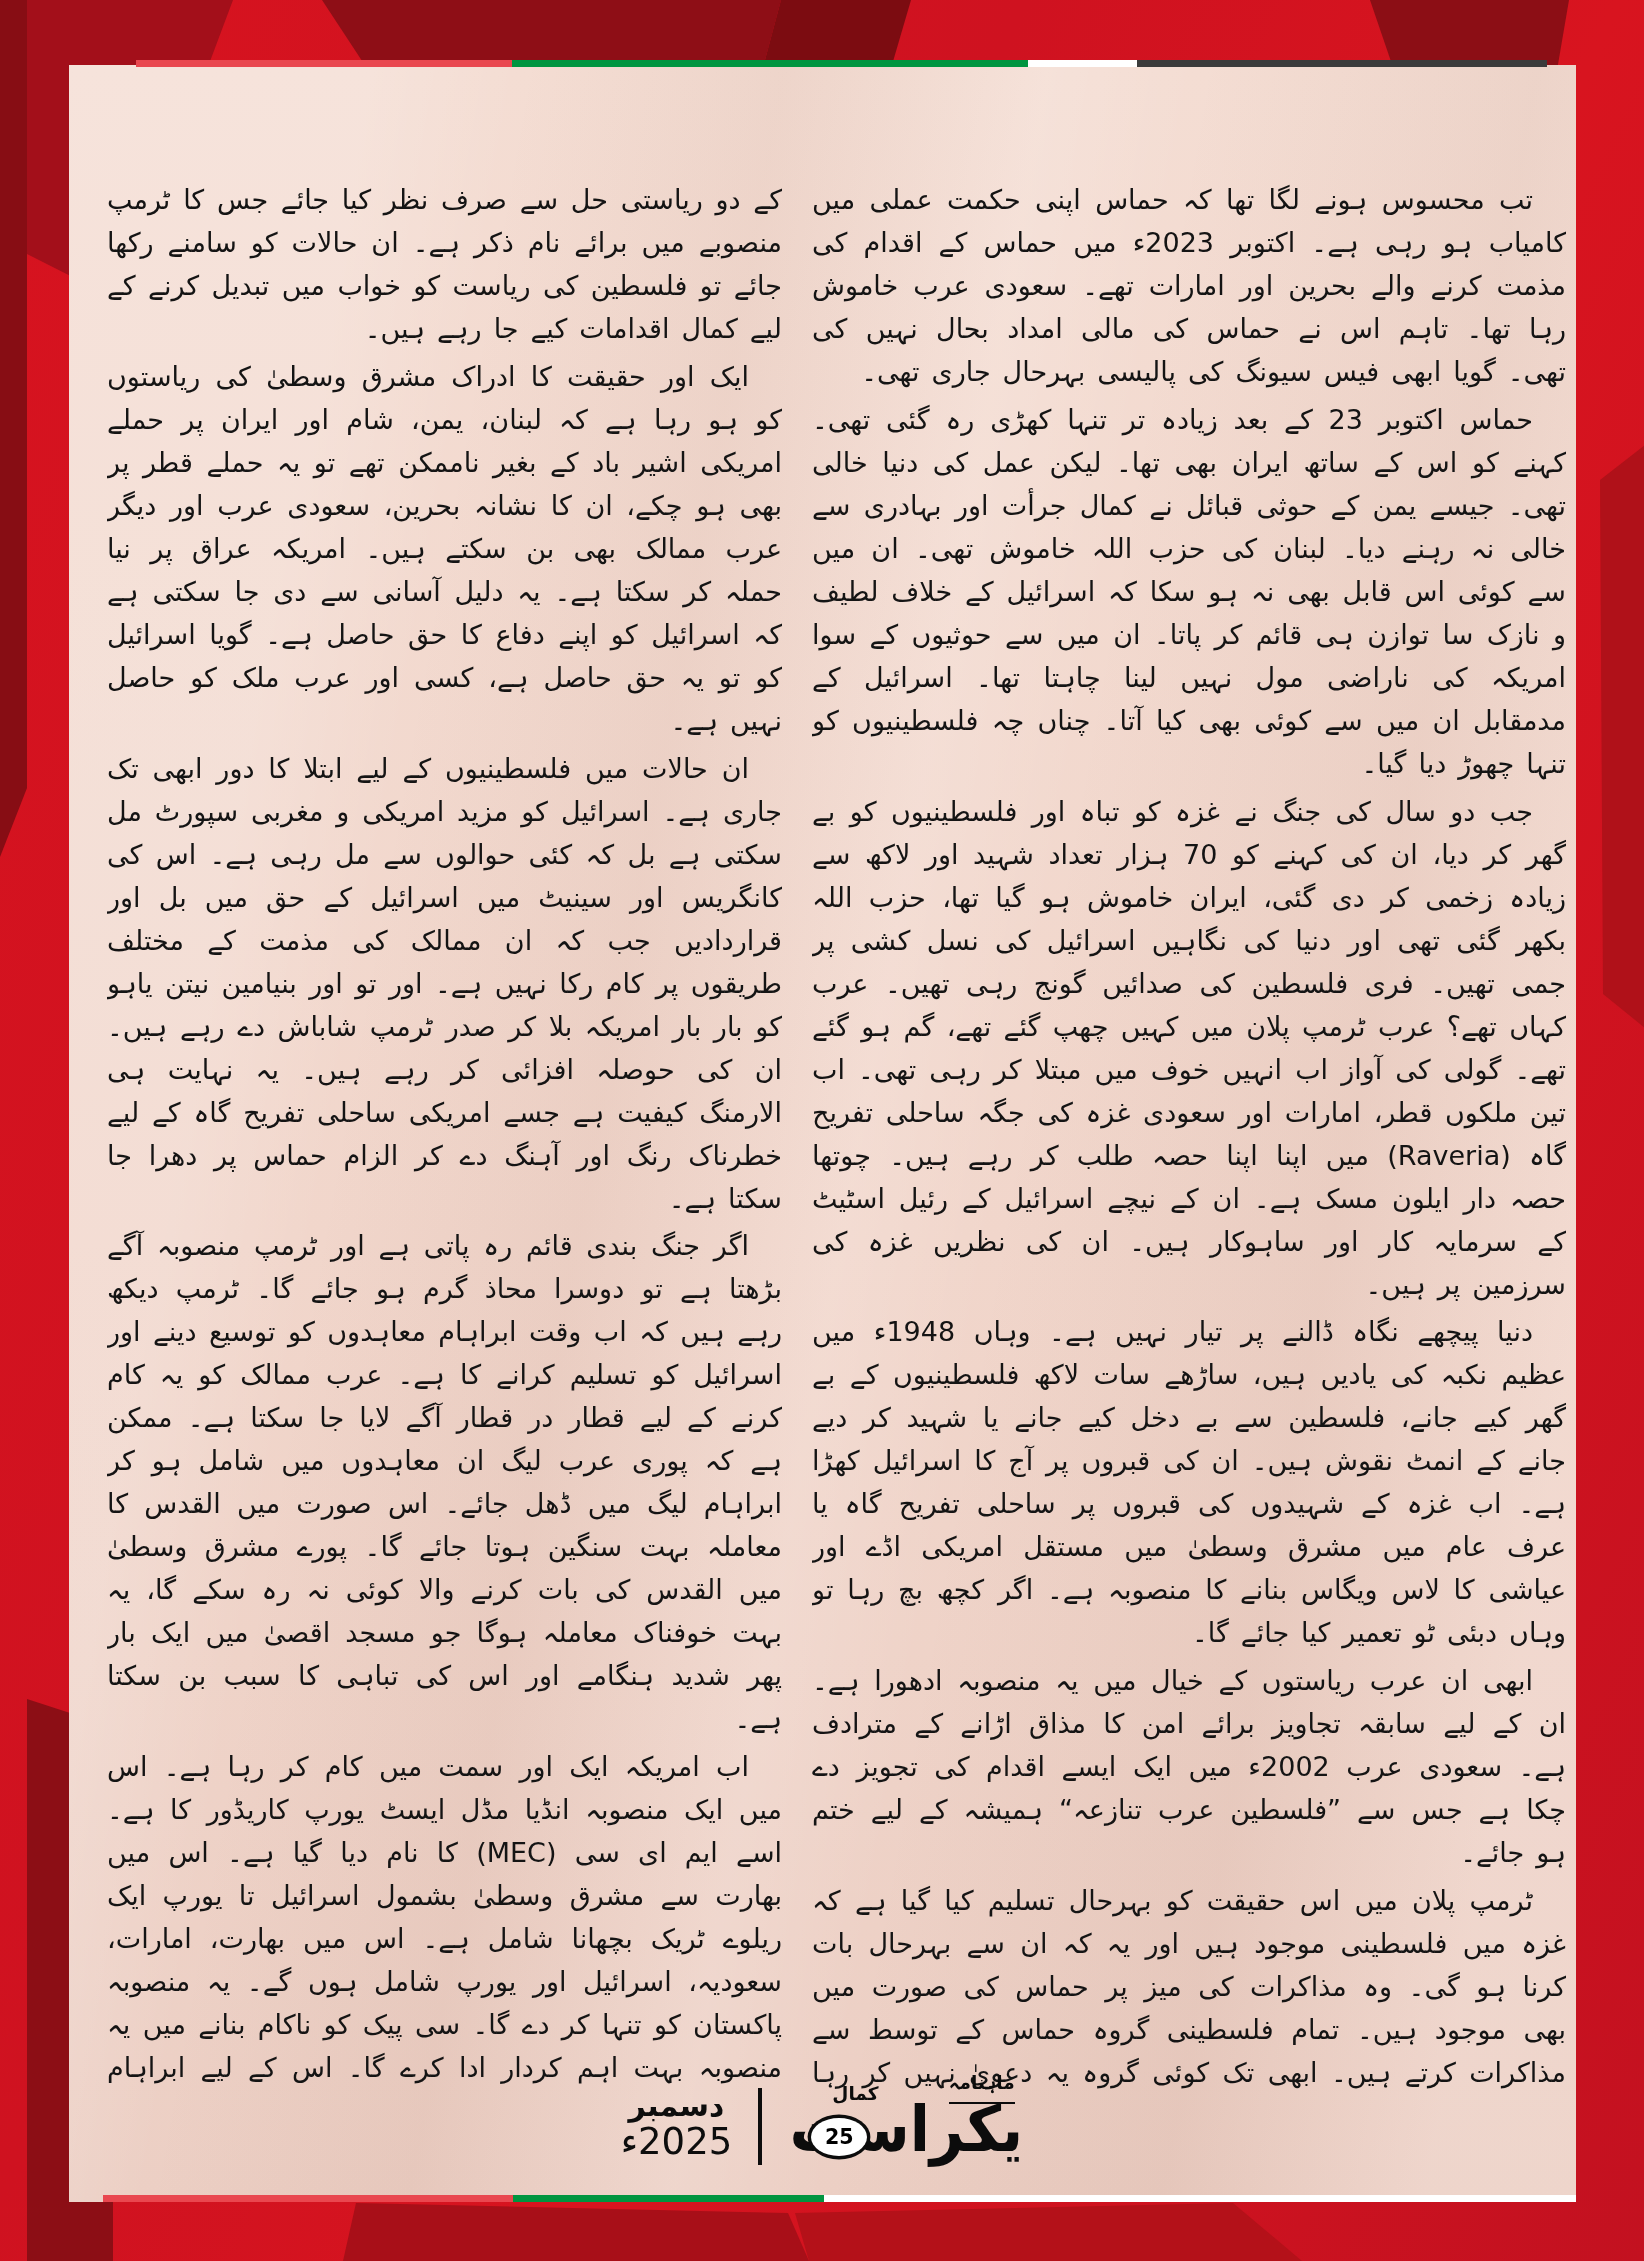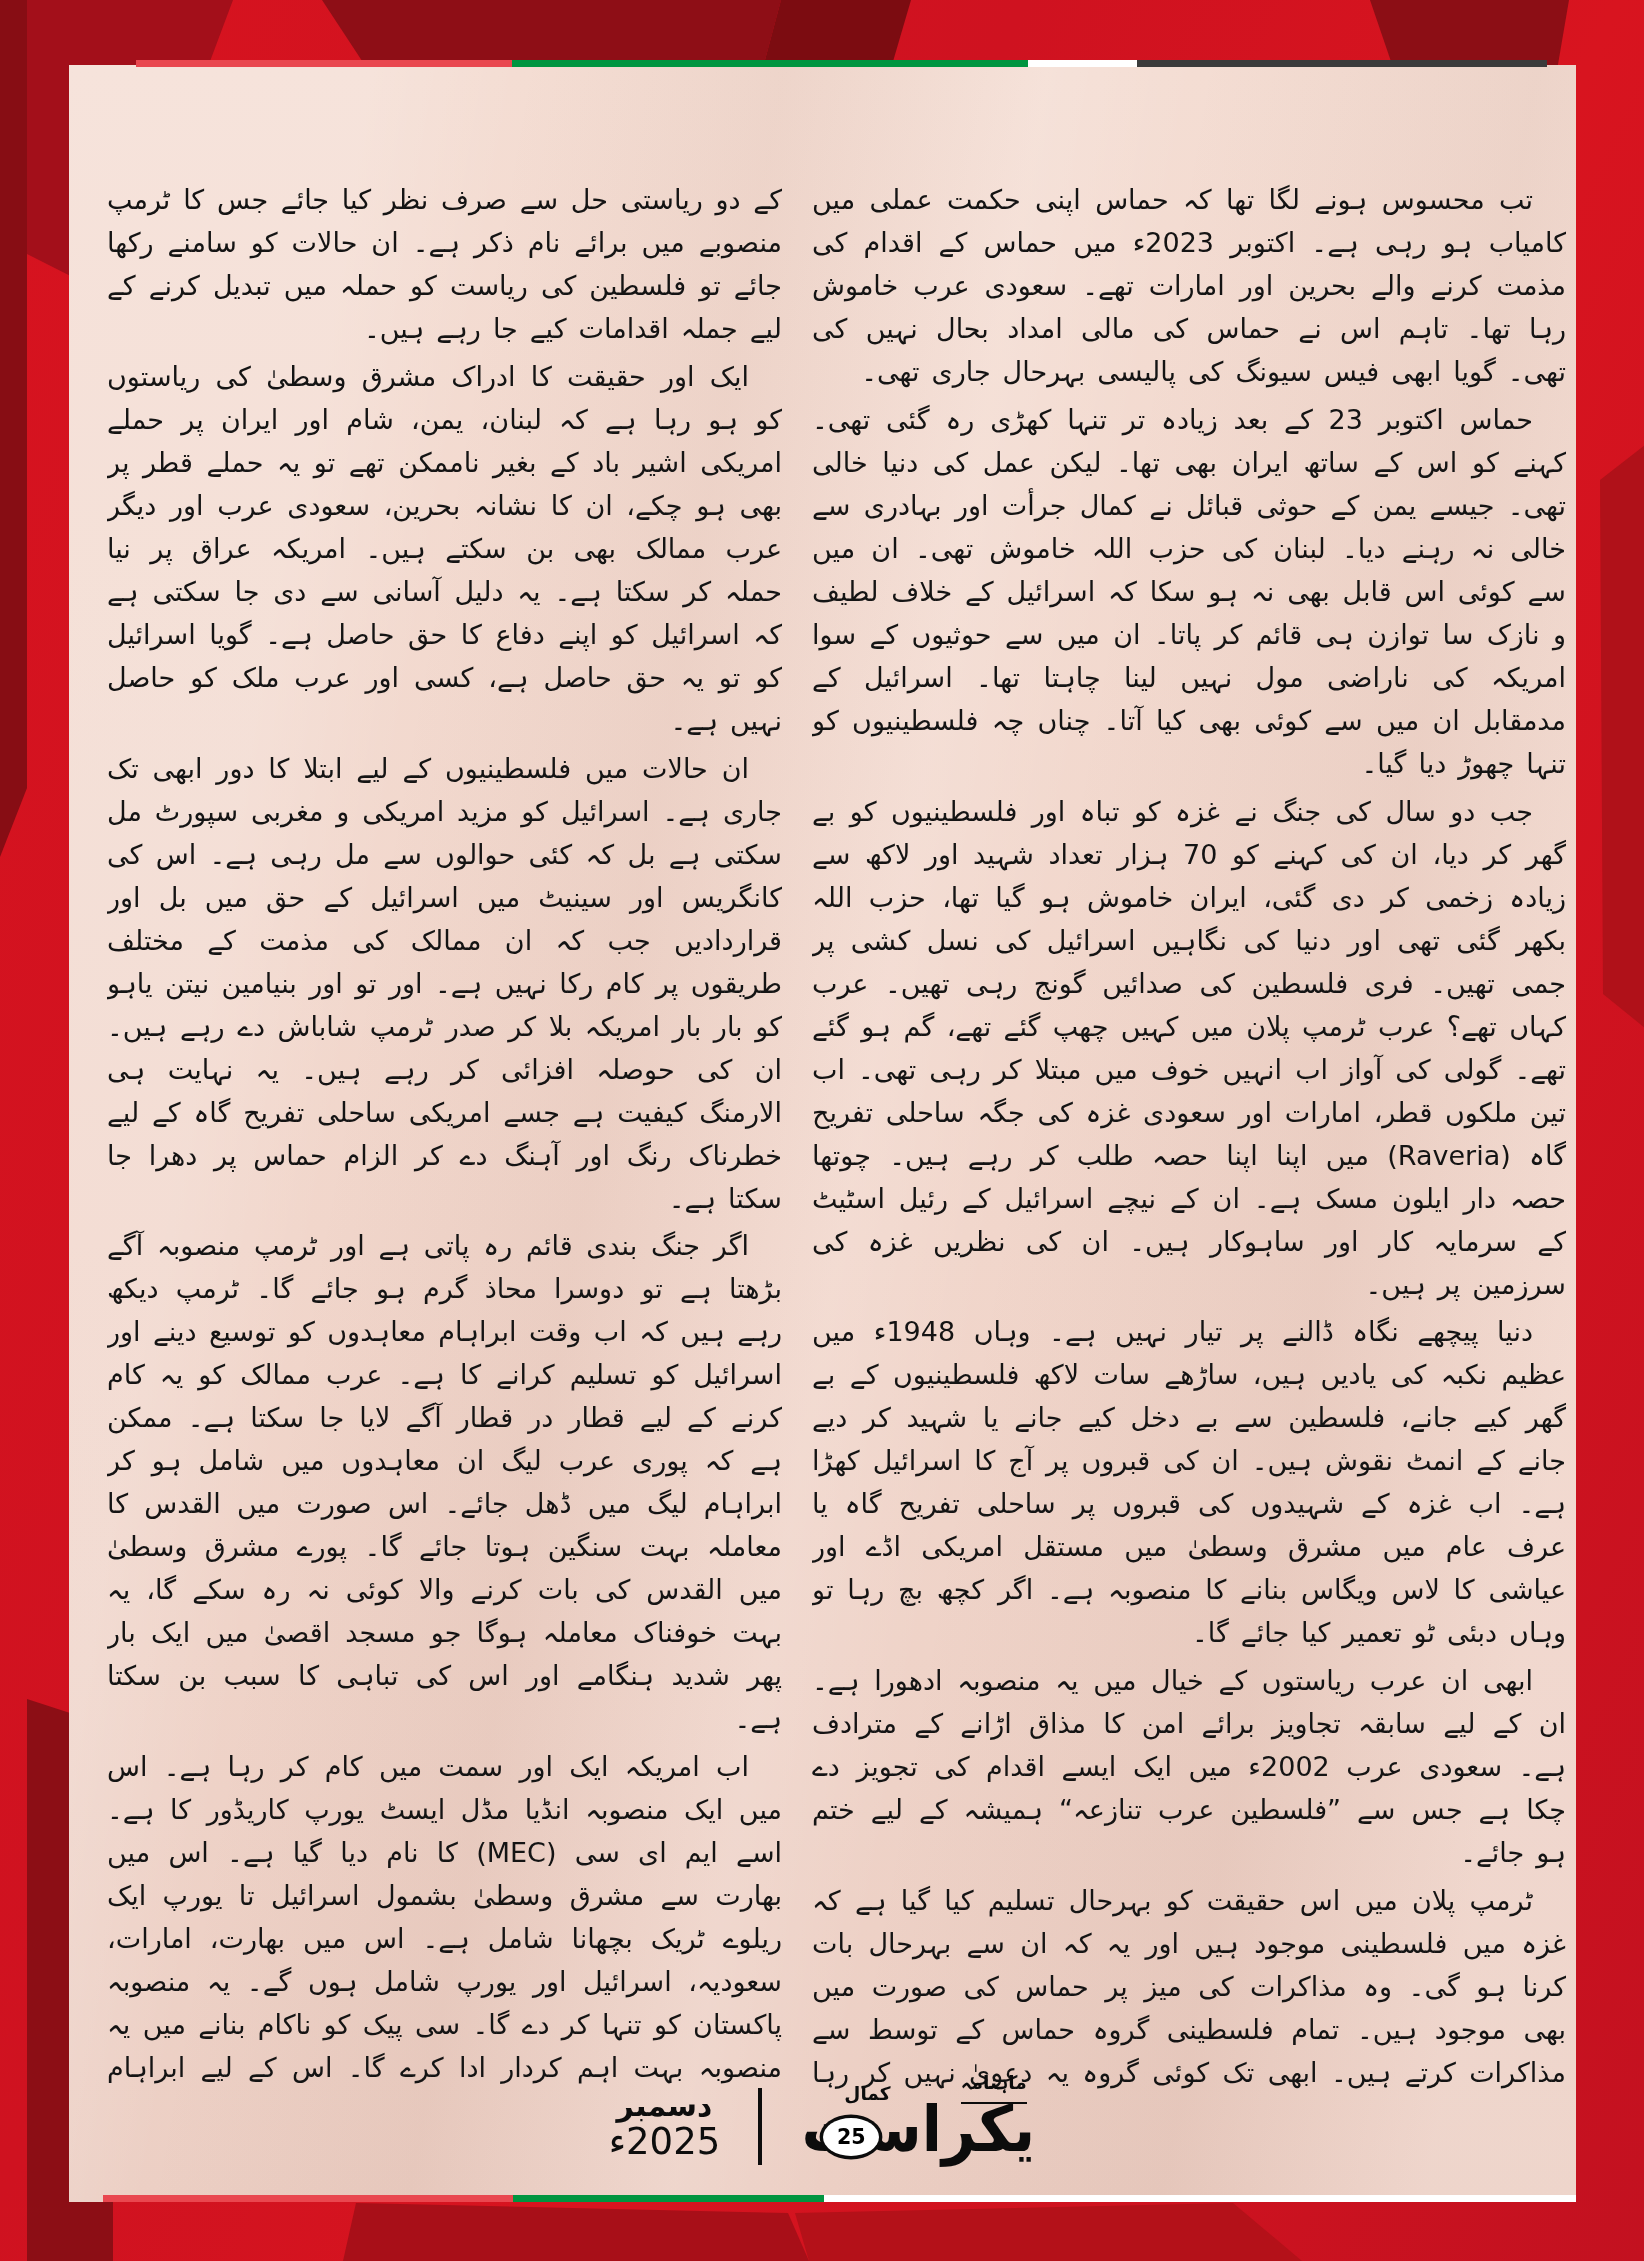--- a/index.html
+++ b/index.html
@@ -44,21 +44,21 @@
     font-size:27px;line-height:43px;word-spacing:3.4px;
     text-align:justify;
   }
   .col-right{left:743px;width:754px;}
   .col-left{left:38px;width:675px;}
   .col p{margin:0 0 4.8px 0;text-indent:33px;}
   .col p.cont{text-indent:0;}
   
   .footer{
     position:absolute;left:0;right:0;bottom:31.5px;height:89px;
-    display:flex;align-items:center;justify-content:center;gap:38px;
+    display:flex;align-items:center;justify-content:center;gap:26px;
   }
   .date-block{direction:rtl;text-align:center;color:#0d0d0d;line-height:1.1;}
   .date-month{font-size:30px;font-weight:bold;display:block;}
   .date-year{font-size:37px;font-weight:normal;display:block;letter-spacing:-0.7px;}
   .divider{width:4.1px;height:77px;background:#0d0d0d;}
   .masthead{position:relative;width:236px;height:89px;direction:rtl;}
   .mast-title{
     position:absolute;right:0;bottom:4.1px;width:100%;
     font-size:59px;font-weight:900;color:#0c0c0c;letter-spacing:-2.7px;
     transform:scaleY(1.08);transform-origin:bottom;white-space:nowrap;text-align:center;
@@ -99,21 +99,21 @@
       <p>تب محسوس ہونے لگا تھا کہ حماس اپنی حکمت عملی میں کامیاب ہو رہی ہے۔ اکتوبر 2023ء میں حماس کے اقدام کی مذمت کرنے والے بحرین اور امارات تھے۔ سعودی عرب خاموش رہا تھا۔ تاہم اس نے حماس کی مالی امداد بحال نہیں کی تھی۔ گویا ابھی فیس سیونگ کی پالیسی بہرحال جاری تھی۔</p>
       <p>حماس اکتوبر 23 کے بعد زیادہ تر تنہا کھڑی رہ گئی تھی۔ کہنے کو اس کے ساتھ ایران بھی تھا۔ لیکن عمل کی دنیا خالی تھی۔ جیسے یمن کے حوثی قبائل نے کمال جرأت اور بہادری سے خالی نہ رہنے دیا۔ لبنان کی حزب اللہ خاموش تھی۔ ان میں سے کوئی اس قابل بھی نہ ہو سکا کہ اسرائیل کے خلاف لطیف و نازک سا توازن ہی قائم کر پاتا۔ ان میں سے حوثیوں کے سوا امریکہ کی ناراضی مول نہیں لینا چاہتا تھا۔ اسرائیل کے مدمقابل ان میں سے کوئی بھی کیا آتا۔ چناں چہ فلسطینیوں کو تنہا چھوڑ دیا گیا۔</p>
       <p>جب دو سال کی جنگ نے غزہ کو تباہ اور فلسطینیوں کو بے گھر کر دیا، ان کی کہنے کو 70 ہزار تعداد شہید اور لاکھ سے زیادہ زخمی کر دی گئی، ایران خاموش ہو گیا تھا، حزب اللہ بکھر گئی تھی اور دنیا کی نگاہیں اسرائیل کی نسل کشی پر جمی تھیں۔ فری فلسطین کی صدائیں گونج رہی تھیں۔ عرب کہاں تھے؟ عرب ٹرمپ پلان میں کہیں چھپ گئے تھے، گم ہو گئے تھے۔ گولی کی آواز اب انہیں خوف میں مبتلا کر رہی تھی۔ اب تین ملکوں قطر، امارات اور سعودی غزہ کی جگہ ساحلی تفریح گاہ (Raveria) میں اپنا اپنا حصہ طلب کر رہے ہیں۔ چوتھا حصہ دار ایلون مسک ہے۔ ان کے نیچے اسرائیل کے رئیل اسٹیٹ کے سرمایہ کار اور ساہوکار ہیں۔ ان کی نظریں غزہ کی سرزمین پر ہیں۔</p>
       <p>دنیا پیچھے نگاہ ڈالنے پر تیار نہیں ہے۔ وہاں 1948ء میں عظیم نکبہ کی یادیں ہیں، ساڑھے سات لاکھ فلسطینیوں کے بے گھر کیے جانے، فلسطین سے بے دخل کیے جانے یا شہید کر دیے جانے کے انمٹ نقوش ہیں۔ ان کی قبروں پر آج کا اسرائیل کھڑا ہے۔ اب غزہ کے شہیدوں کی قبروں پر ساحلی تفریح گاہ یا عرف عام میں مشرق وسطیٰ میں مستقل امریکی اڈے اور عیاشی کا لاس ویگاس بنانے کا منصوبہ ہے۔ اگر کچھ بچ رہا تو وہاں دبئی ٹو تعمیر کیا جائے گا۔</p>
       <p>ابھی ان عرب ریاستوں کے خیال میں یہ منصوبہ ادھورا ہے۔ ان کے لیے سابقہ تجاویز برائے امن کا مذاق اڑانے کے مترادف ہے۔ سعودی عرب 2002ء میں ایک ایسے اقدام کی تجویز دے چکا ہے جس سے ”فلسطین عرب تنازعہ“ ہمیشہ کے لیے ختم ہو جائے۔</p>
       <p>ٹرمپ پلان میں اس حقیقت کو بہرحال تسلیم کیا گیا ہے کہ غزہ میں فلسطینی موجود ہیں اور یہ کہ ان سے بہرحال بات کرنا ہو گی۔ وہ مذاکرات کی میز پر حماس کی صورت میں بھی موجود ہیں۔ تمام فلسطینی گروہ حماس کے توسط سے مذاکرات کرتے ہیں۔ ابھی تک کوئی گروہ یہ دعویٰ نہیں کر رہا کہ حماس کے بجائے غزہ کے ہم ترجمان ہیں۔ اس کے باوجود ٹرمپ انتظامیہ ہو یا اسرائیل، وہ حماس کی سیاسی اہمیت دیکھتے ہوئے بھی اسے سیاسی نمائندگی کے لیے تسلیم نہیں کر رہے۔ عملی طور پر حماس سے مطالبہ کہ وہ ٹرمپ پلان قبول کر لے یا ختم کر دی جائے گی، اس کی سیاسی حیثیت کا اعتراف ہے۔</p>
 
     </div>
 
     <div class="col col-left" dir="rtl">
-      <p class="cont">کے دو ریاستی حل سے صرف نظر کیا جائے جس کا ٹرمپ منصوبے میں برائے نام ذکر ہے۔ ان حالات کو سامنے رکھا جائے تو فلسطین کی ریاست کو حملہ میں تبدیل کرنے کے لیے جملہ اقدامات کیے جا رہے ہیں۔</p>
+      <p class="cont">کے دو ریاستی حل سے صرف نظر کیا جائے جس کا ٹرمپ منصوبے میں برائے نام ذکر ہے۔ ان حالات کو سامنے رکھا جائے تو فلسطین کی ریاست کو خواب میں تبدیل کرنے کے لیے کمال اقدامات کیے جا رہے ہیں۔</p>
       <p>ایک اور حقیقت کا ادراک مشرق وسطیٰ کی ریاستوں کو ہو رہا ہے کہ لبنان، یمن، شام اور ایران پر حملے امریکی اشیر باد کے بغیر ناممکن تھے تو یہ حملے قطر پر بھی ہو چکے، ان کا نشانہ بحرین، سعودی عرب اور دیگر عرب ممالک بھی بن سکتے ہیں۔ امریکہ عراق پر نیا حملہ کر سکتا ہے۔ یہ دلیل آسانی سے دی جا سکتی ہے کہ اسرائیل کو اپنے دفاع کا حق حاصل ہے۔ گویا اسرائیل کو تو یہ حق حاصل ہے، کسی اور عرب ملک کو حاصل نہیں ہے۔</p>
       <p>ان حالات میں فلسطینیوں کے لیے ابتلا کا دور ابھی تک جاری ہے۔ اسرائیل کو مزید امریکی و مغربی سپورٹ مل سکتی ہے بل کہ کئی حوالوں سے مل رہی ہے۔ اس کی کانگریس اور سینیٹ میں اسرائیل کے حق میں بل اور قراردادیں جب کہ ان ممالک کی مذمت کے مختلف طریقوں پر کام رکا نہیں ہے۔ اور تو اور بنیامین نیتن یاہو کو بار بار امریکہ بلا کر صدر ٹرمپ شاباش دے رہے ہیں۔ ان کی حوصلہ افزائی کر رہے ہیں۔ یہ نہایت ہی الارمنگ کیفیت ہے جسے امریکی ساحلی تفریح گاہ کے لیے خطرناک رنگ اور آہنگ دے کر الزام حماس پر دھرا جا سکتا ہے۔</p>
       <p>اگر جنگ بندی قائم رہ پاتی ہے اور ٹرمپ منصوبہ آگے بڑھتا ہے تو دوسرا محاذ گرم ہو جائے گا۔ ٹرمپ دیکھ رہے ہیں کہ اب وقت ابراہام معاہدوں کو توسیع دینے اور اسرائیل کو تسلیم کرانے کا ہے۔ عرب ممالک کو یہ کام کرنے کے لیے قطار در قطار آگے لایا جا سکتا ہے۔ ممکن ہے کہ پوری عرب لیگ ان معاہدوں میں شامل ہو کر ابراہام لیگ میں ڈھل جائے۔ اس صورت میں القدس کا معاملہ بہت سنگین ہوتا جائے گا۔ پورے مشرق وسطیٰ میں القدس کی بات کرنے والا کوئی نہ رہ سکے گا، یہ بہت خوفناک معاملہ ہوگا جو مسجد اقصیٰ میں ایک بار پھر شدید ہنگامے اور اس کی تباہی کا سبب بن سکتا ہے۔</p>
       <p>اب امریکہ ایک اور سمت میں کام کر رہا ہے۔ اس میں ایک منصوبہ انڈیا مڈل ایسٹ یورپ کاریڈور کا ہے۔ اسے ایم ای سی (MEC) کا نام دیا گیا ہے۔ اس میں بھارت سے مشرق وسطیٰ بشمول اسرائیل تا یورپ ایک ریلوے ٹریک بچھانا شامل ہے۔ اس میں بھارت، امارات، سعودیہ، اسرائیل اور یورپ شامل ہوں گے۔ یہ منصوبہ پاکستان کو تنہا کر دے گا۔ سی پیک کو ناکام بنانے میں یہ منصوبہ بہت اہم کردار ادا کرے گا۔ اس کے لیے ابراہام شیلڈ پلان (ASP) بنایا جا رہا ہے۔ اس کے ذریعے اس منصوبے کی سلامتی کے لیے امریکہ براہ راست بھارت سے مل کر کام کرے گا۔ اس کے لیے خلیجی ریاستوں، سعودی عرب، مصر، اردن اور اسرائیل شراکت داری قائم کریں گے۔</p>
 
     </div>
 
     <div class="footer">
       <div class="date-block" dir="rtl">
         <span class="date-month">دسمبر</span>

